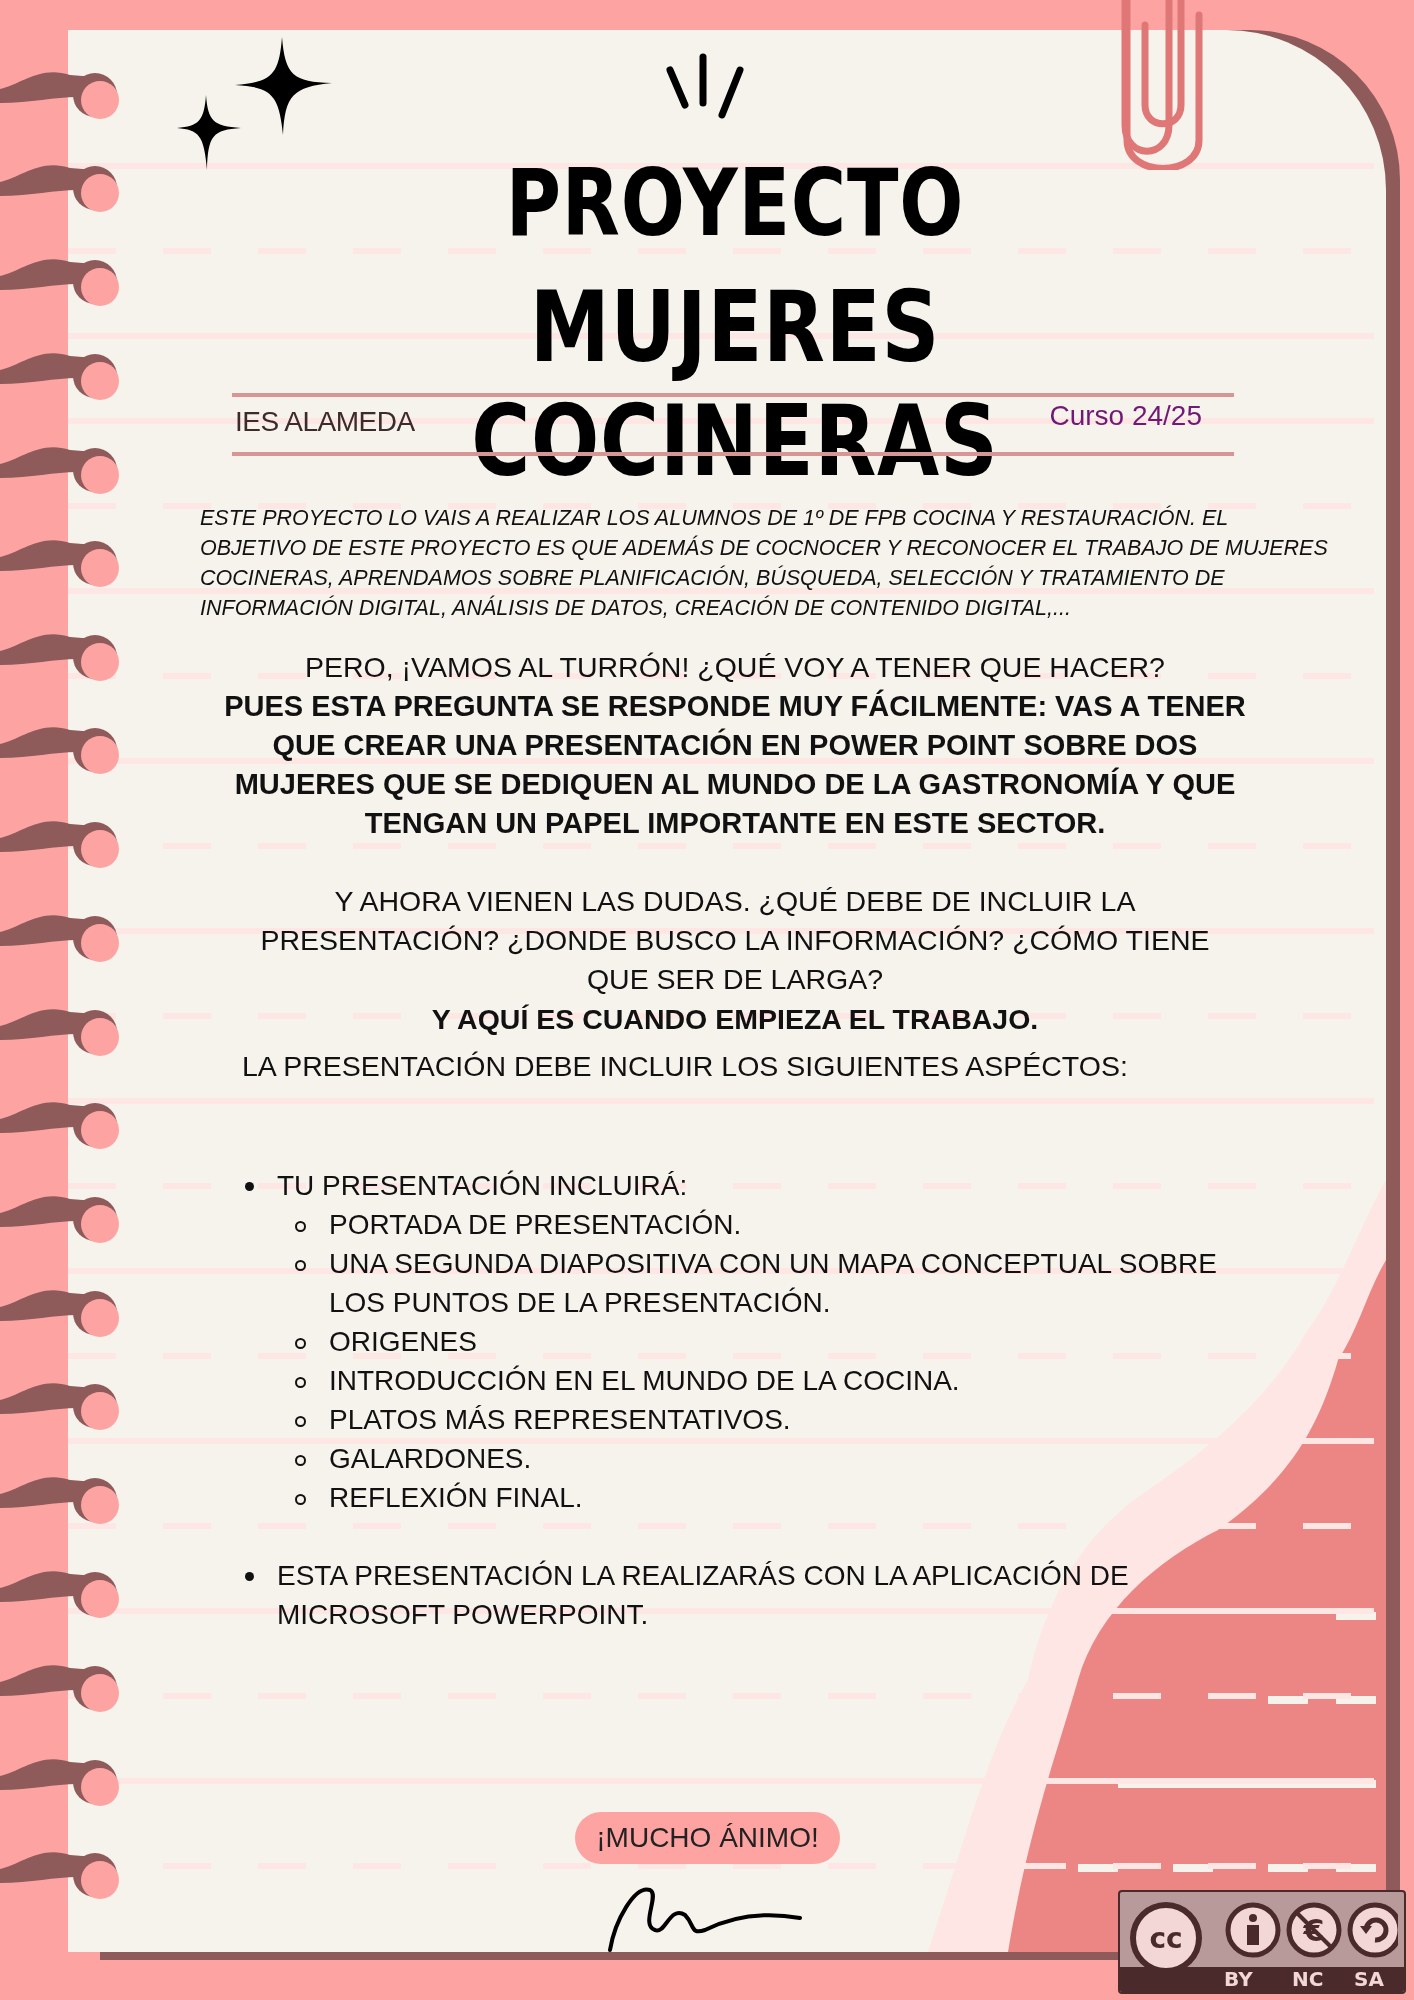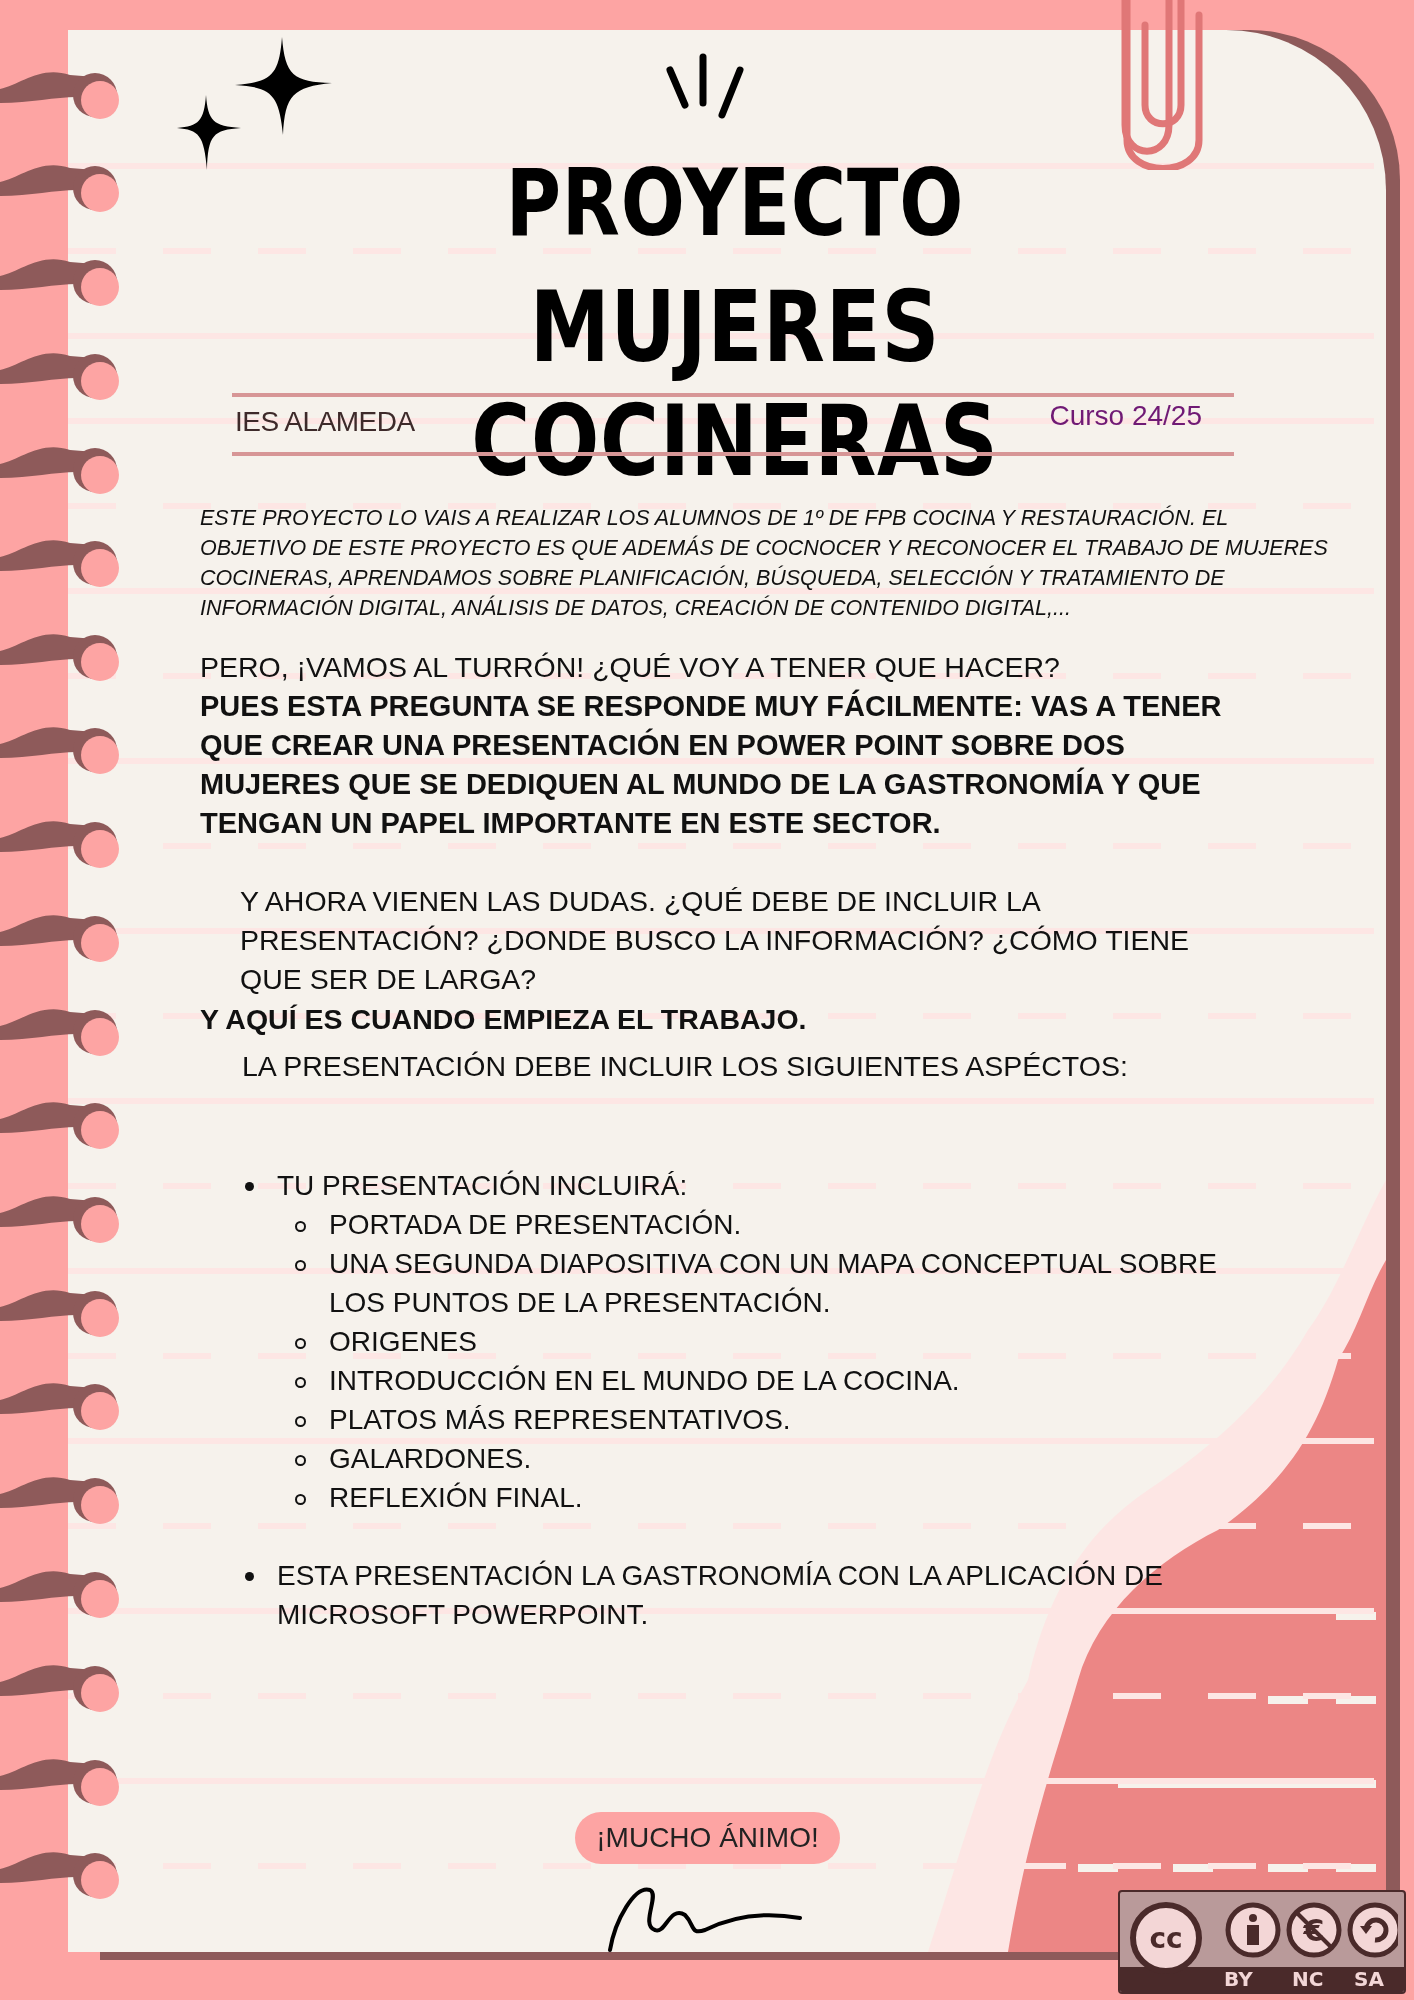--- a/index.html
+++ b/index.html
@@ -13,21 +13,21 @@
   .clip{position:absolute;left:1115px;top:0;}
   .sparkles{position:absolute;left:175px;top:35px;}
   .burst{position:absolute;left:650px;top:45px;}
   .title{position:absolute;left:200px;width:1070px;text-align:center;font-family:"DejaVu Sans",sans-serif;font-weight:bold;color:#000;letter-spacing:1px;transform:scaleX(0.82);transform-origin:center;}
   .t1{top:150px;font-size:92px;}
   .t2{top:270px;font-size:98px;}
   .hline{position:absolute;left:232px;width:1002px;height:4px;background:#d79696;}
   .school{position:absolute;left:235px;top:406px;font-size:28px;color:#3d2a2a;letter-spacing:-0.5px;}
   .course{position:absolute;right:212px;top:400px;font-size:28px;color:#701a75;}
   .intro{position:absolute;left:200px;width:1130px;top:503px;text-align:left;font-style:italic;font-size:21.5px;line-height:30px;color:#111;}
-  .p{position:absolute;left:200px;width:1070px;color:#111;font-size:28.5px;line-height:39px;}
+  .p{position:absolute;left:200px;width:1070px;text-align:center;color:#111;font-size:28.5px;line-height:39px;}
   .b{font-weight:bold;}
   .list{position:absolute;left:245px;width:1000px;color:#111;font-size:28px;line-height:39px;}
   .li{position:relative;padding-left:32px;}
   .li::before{content:"";position:absolute;left:0;top:16px;width:9px;height:9px;border-radius:50%;background:#111;}
   .sub{position:relative;padding-left:84px;}
   .sub::before{content:"";position:absolute;left:50px;top:16px;width:7px;height:7px;border-radius:50%;border:2px solid #111;}
   .cheer{position:absolute;left:575px;top:1812px;width:265px;height:52px;background:#fda4a3;border-radius:26px;text-align:center;line-height:52px;font-size:28px;color:#222;}
   .cc{position:absolute;left:1118px;top:1890px;width:284px;height:100px;border-radius:4px;overflow:hidden;background:#b99a9a;border:2px solid #4a2a2a;}
   .cc .bot{position:absolute;left:0;bottom:0;width:100%;height:25px;background:#4a2a2a;}
   .cc .lbl{position:absolute;bottom:1px;font-size:20px;font-weight:bold;color:#f3d6d6;font-family:"DejaVu Sans",sans-serif;}
@@ -143,21 +143,21 @@
   <div style="height:39px"></div>
   <div class="li">TU PRESENTACIÓN INCLUIRÁ:</div>
   <div class="sub">PORTADA DE PRESENTACIÓN.</div>
   <div class="sub">UNA SEGUNDA DIAPOSITIVA CON UN MAPA CONCEPTUAL SOBRE LOS PUNTOS DE LA PRESENTACIÓN.</div>
   <div class="sub">ORIGENES</div>
   <div class="sub">INTRODUCCIÓN EN EL MUNDO DE LA COCINA.</div>
   <div class="sub">PLATOS MÁS REPRESENTATIVOS.</div>
   <div class="sub">GALARDONES.</div>
   <div class="sub">REFLEXIÓN FINAL.</div>
   <div style="height:39px"></div>
-  <div class="li" style="width:900px">ESTA PRESENTACIÓN LA GASTRONOMÍA CON LA APLICACIÓN DE MICROSOFT POWERPOINT.</div>
+  <div class="li" style="width:900px">ESTA PRESENTACIÓN LA REALIZARÁS CON LA APLICACIÓN DE MICROSOFT POWERPOINT.</div>
 </div>
 
 <div class="cheer">¡MUCHO ÁNIMO!</div>
 
 <svg style="position:absolute;left:605px;top:1880px" width="210" height="75">
   <path d="M5 70 C10 40 30 5 45 10 C55 15 35 45 50 50 C60 55 65 25 80 35 C90 45 85 55 100 50 C120 40 150 30 195 38" fill="none" stroke="#000" stroke-width="4" stroke-linecap="round"></path>
 </svg>
 
 <div class="cc">
   <div class="bot"></div>

